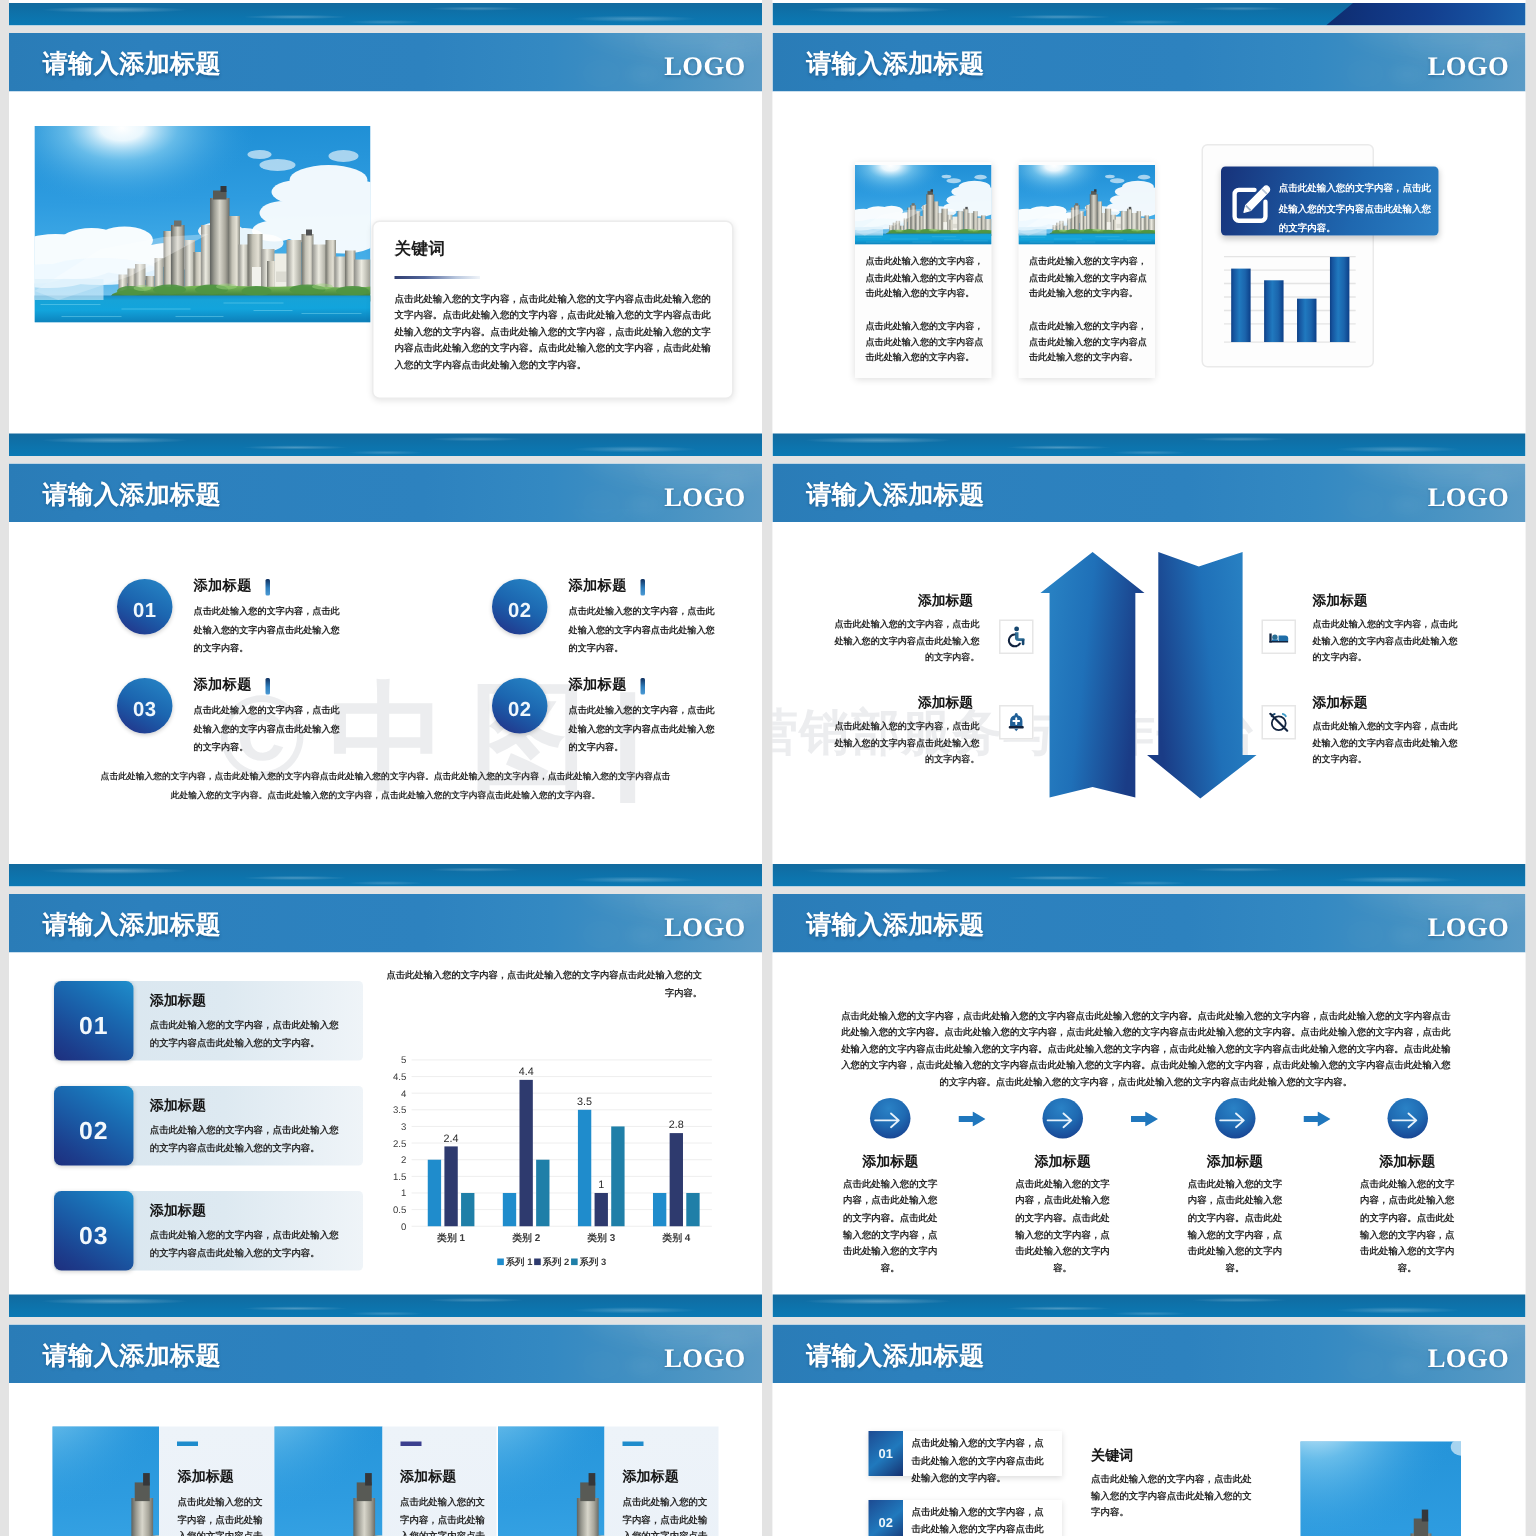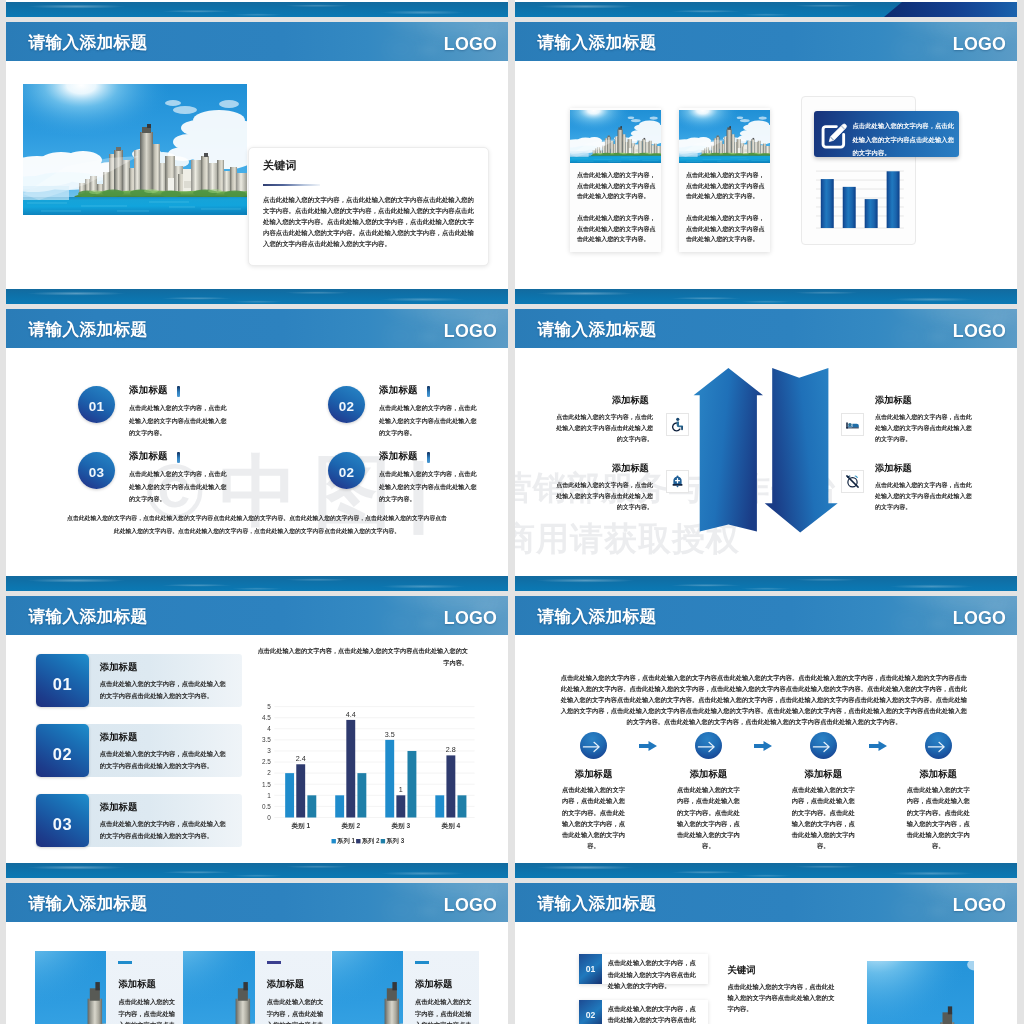--- a/index.html
+++ b/index.html
@@ -16,21 +16,21 @@
   
   .s-head{position:absolute;left:0;top:0;width:502px;height:39px;overflow:hidden;
      background:linear-gradient(91deg,#2a7cb7 0%,#2c80bd 18%,#2d82bf 55%,#3489c2 72%,#4290c2 84%,#5197c4 94%,#5b9bc6 100%);}
   .s-head .hc{position:absolute;border-radius:50%;background:rgba(255,255,255,.22);filter:blur(9px);}
   .s-head .hcs{position:absolute;border-radius:50%;background:rgba(255,255,255,.40);filter:blur(5px);}
   .s-title{position:absolute;left:22.5px;top:0;height:39px;line-height:42px;
      color:#fff;font-size:16.8px;font-weight:bold;letter-spacing:0.2px;
      text-shadow:0 1px 2px rgba(0,40,80,.35);}
   .s-logo{position:absolute;right:11px;top:0;height:49px;line-height:44px;
      color:#fff;font-size:17.8px;font-weight:bold;letter-spacing:.2px;
-     text-shadow:0 1px 2px rgba(0,40,80,.3);}
+     text-shadow:0 1px 2px rgba(0,40,80,.3);font-family:Liberation Serif, serif;}
   
   .s-foot{position:absolute;left:0;bottom:0;width:502px;height:15px;overflow:hidden;
      background:
        radial-gradient(ellipse 70px 3px at 14% 30%, rgba(255,255,255,.30), rgba(255,255,255,0) 70%),
        radial-gradient(ellipse 50px 2px at 38% 62%, rgba(255,255,255,.26), rgba(255,255,255,0) 70%),
        radial-gradient(ellipse 46px 2px at 62% 25%, rgba(255,255,255,.22), rgba(255,255,255,0) 70%),
        radial-gradient(ellipse 60px 3px at 83% 70%, rgba(255,255,255,.24), rgba(255,255,255,0) 70%),
        radial-gradient(ellipse 36px 2px at 50% 85%, rgba(255,255,255,.18), rgba(255,255,255,0) 70%),
        linear-gradient(180deg,#136a9e 0%,#0f6fa6 30%,#0d74ad 62%,#0b79b4 100%);}
   .s-foot .corner-wedge{position:absolute;right:0;top:0;width:133px;height:15px;
@@ -783,21 +783,20 @@
       <div class="hc" style="right:-30px;top:-28px;width:148px;height:40px;opacity:.38"></div>
       <div class="hc" style="right:14px;top:-8px;width:72px;height:24px;opacity:.18"></div>
       <div class="hcs" style="right:68px;top:24px;width:22px;height:7px;opacity:.22"></div>
       <div class="hcs" style="right:6px;top:7px;width:30px;height:9px;opacity:.17"></div>
       <div class="hc" style="right:90px;top:19px;width:34px;height:16px;opacity:.14"></div>
       <div class="s-title">请输入添加标题</div>
       <div class="s-logo">LOGO</div>
     </div>
     <div class="s-body">
       <div class="wm" style="left:-16px;top:123px;font-size:33px;line-height:33px;letter-spacing:1px;">营销部服务与协作平台</div>
-      <div class="wm" style="left:-13px;top:174px;font-size:33px;line-height:33px;letter-spacing:1px;">商用请获取授权</div>
 
       <svg class="s4-arrows" viewBox="0 0 150 170">
         <path d="M35.4 0 L70 27.3 L63.9 27.3 L63.9 163.6 L35.4 156.6 L6.7 163.6 L6.7 27.3 L0.6 27.3 Z" fill="url(#arrg)"></path>
         <path d="M79.2 0 L106.2 9.7 L135.4 0 L135.4 135.3 L144.7 135.3 L107.2 164.4 L71.7 135.3 L79.2 135.3 Z" fill="url(#arrg2)"></path>
       </svg>
 
       <div class="s4-t" style="left:97px;top:46px;">添加标题</div>
       <div class="s4-x" style="left:38px;top:64px;text-align:right;">点击此处输入您的文字内容，点击此处输入您的文字内容点击此处输入您的文字内容。</div>
       <div class="s4-ibox" style="left:151px;top:65px;">
         <svg viewBox="0 0 24 24">

